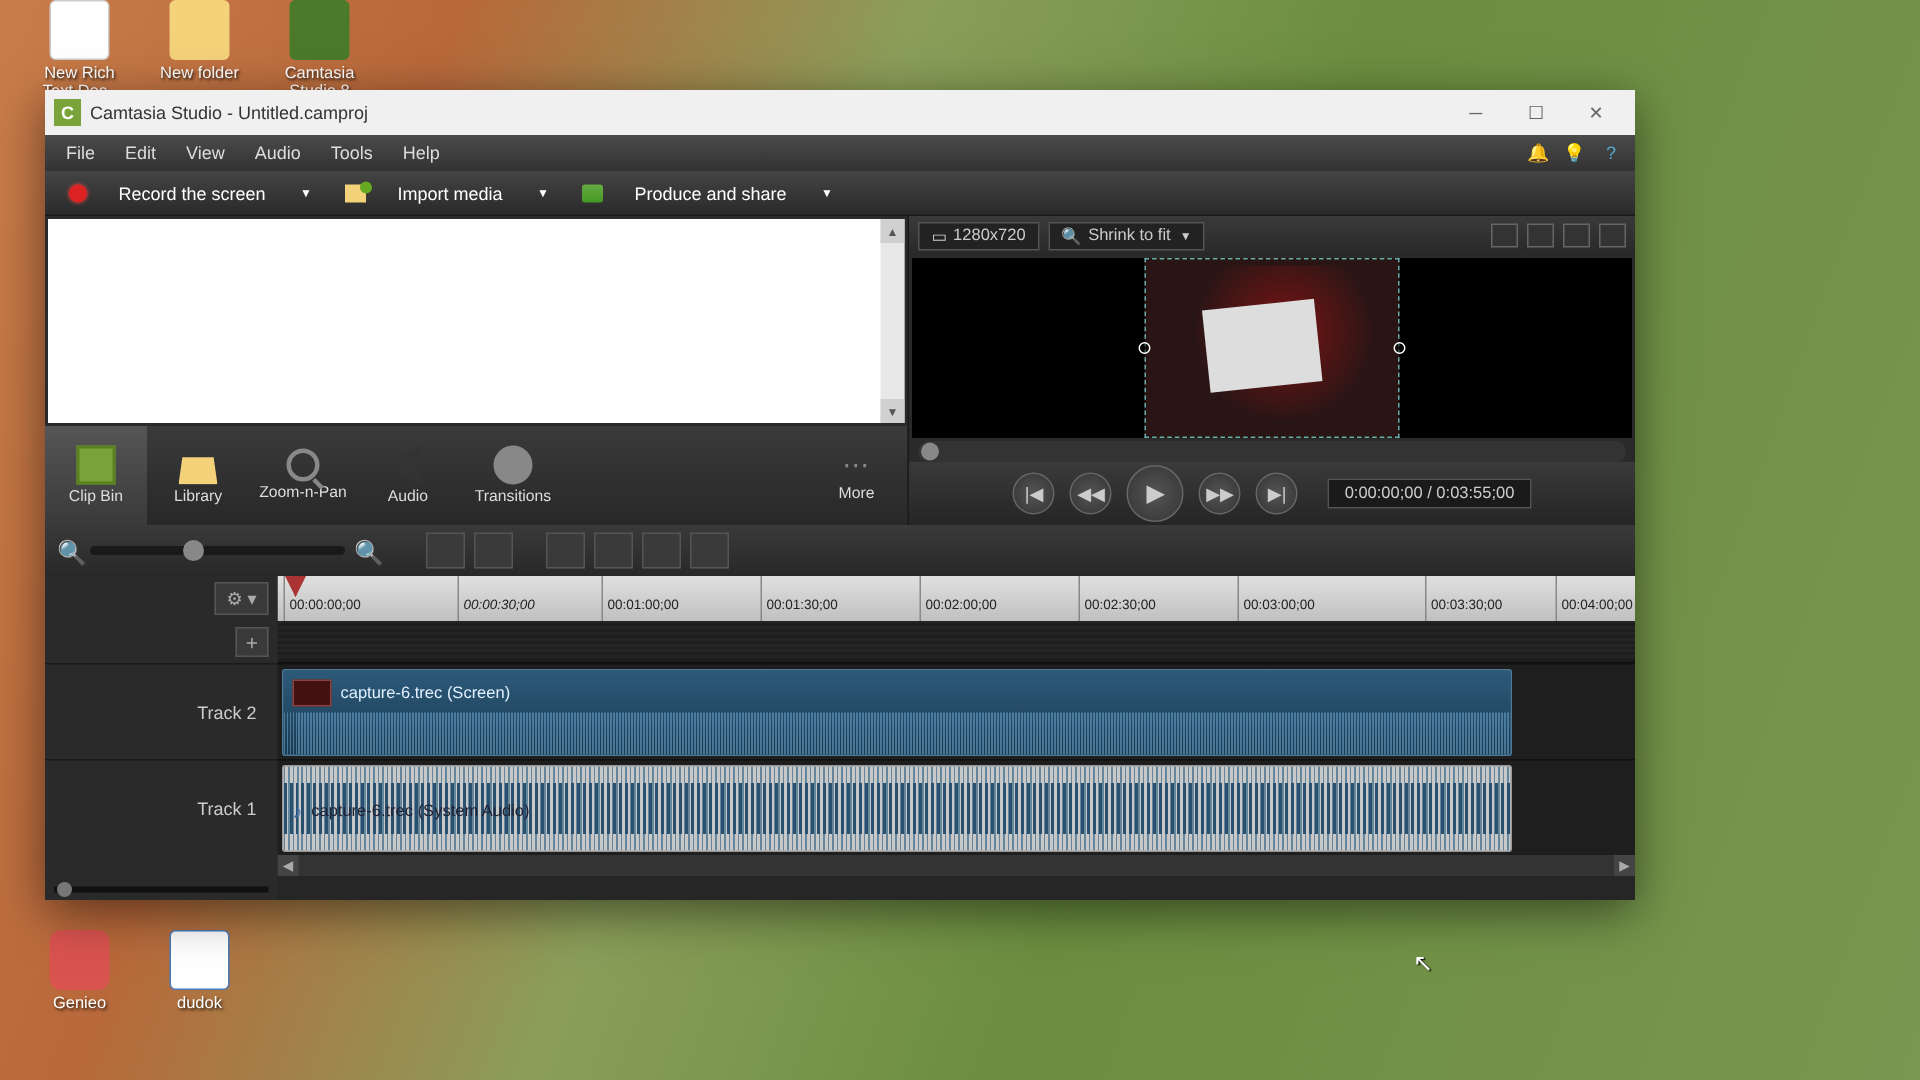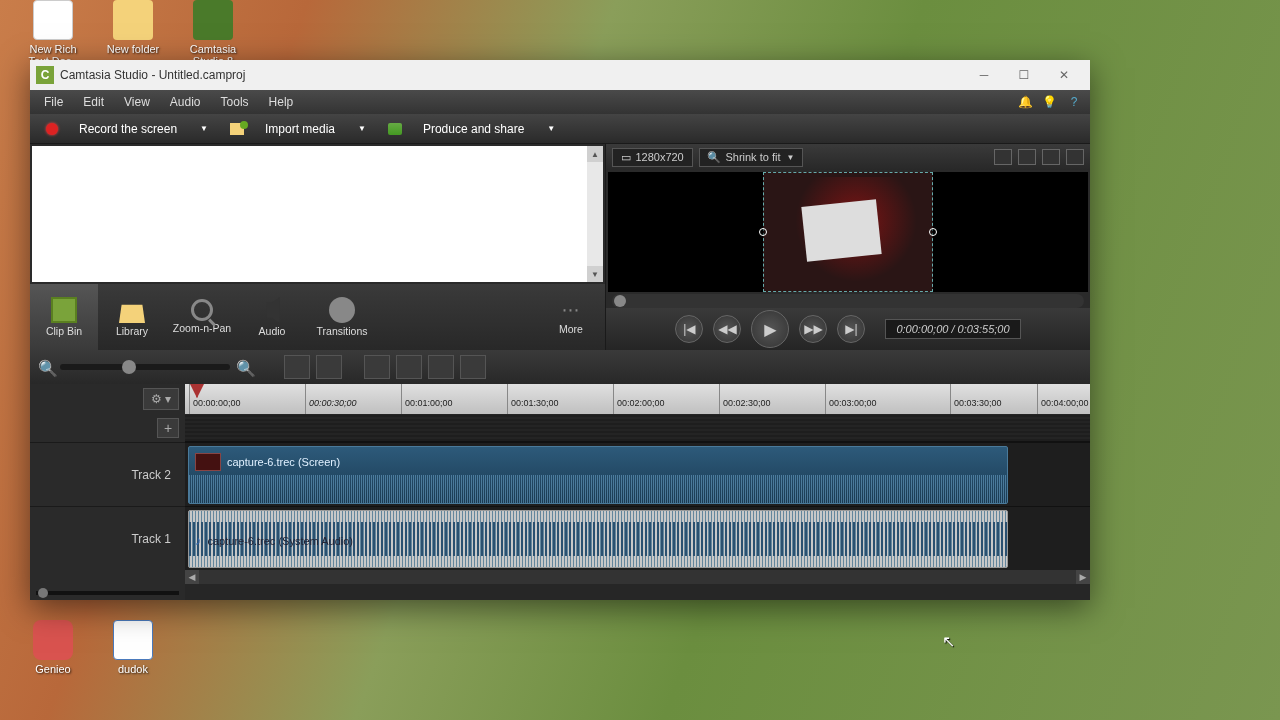--- a/index.html
+++ b/index.html
@@ -83,21 +83,21 @@
 .canvas-handle { position: absolute; width: 8px; height: 8px; border: 1px solid #fff; background: rgba(0,0,0,0.5); border-radius: 50%; }
 .ch-l { left: -5px; top: 50%; margin-top: -4px; } .ch-r { right: -5px; top: 50%; margin-top: -4px; }
 .ch-c { left: 50%; top: 50%; margin: -6px 0 0 -10px; width: 20px; height: 12px; border-radius: 6px; }
 
 .preview-slider { height: 14px; background: #333; margin: 0 6px; border-radius: 7px; position: relative; }
 .preview-slider .knob { position: absolute; left: 2px; top: 1px; width: 12px; height: 12px; background: #888; border-radius: 50%; }
 
 .playback-bar { height: 42px; background: linear-gradient(#3a3a3a,#252525); display: flex; align-items: center; justify-content: center; gap: 10px; padding: 0 10px; }
 .play-btn { width: 28px; height: 28px; border-radius: 50%; background: radial-gradient(#555,#333); display: flex; align-items: center; justify-content: center; color: #ccc; font-size: 12px; cursor: pointer; border: 1px solid #666; }
 .play-btn.big { width: 38px; height: 38px; font-size: 16px; }
-.time-display { background: #1a1a1a; color: #ccc; font-size: 11px; padding: 3px 10px; border: 1px solid #555; margin-left: 10px; font-style: italic; }
+.time-display { background: #1a1a1a; color: #ccc; font-size: 11px; padding: 3px 10px; border: 1px solid #555; margin-left: 10px; }
 
 
 .timeline { height: 250px; background: #262626; display: flex; flex-direction: column; }
 .tl-toolbar { height: 34px; background: linear-gradient(#3a3a3a,#282828); display: flex; align-items: center; padding: 0 8px; gap: 6px; }
 .tl-zoom-search { width: 16px; height: 16px; }
 .tl-slider { width: 170px; height: 6px; background: #1a1a1a; border-radius: 3px; position: relative; }
 .tl-slider .knob { position: absolute; left: 62px; top: -4px; width: 14px; height: 14px; background: #888; border-radius: 50%; }
 .tl-tool-btn { width: 26px; height: 24px; background: #3a3a3a; border: 1px solid #555; cursor: pointer; }
 
 .tl-body { flex: 1; display: flex; }

